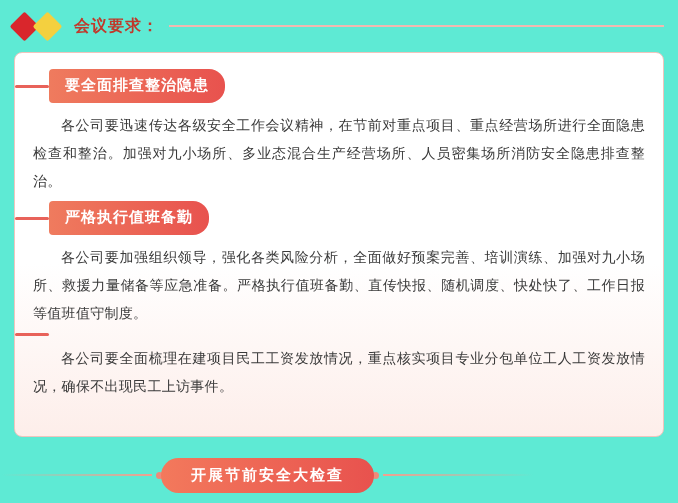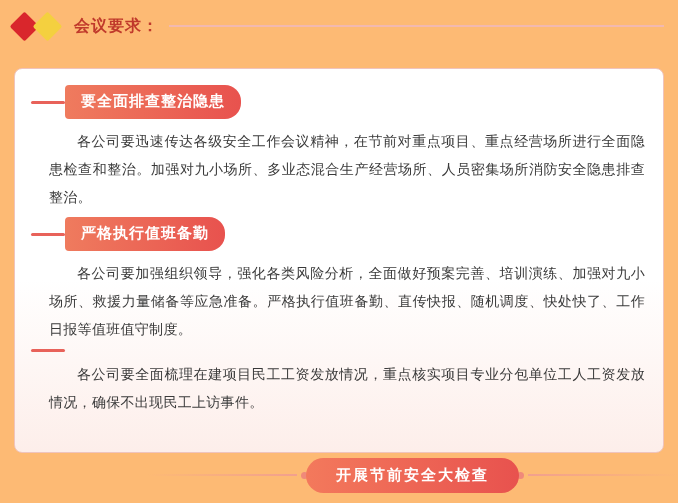--- a/index.html
+++ b/index.html
@@ -11,21 +11,21 @@
     height: 503px;
     background: #ffffff;
     font-family: "Liberation Sans", sans-serif;
     overflow: hidden;
   }
   .page {
     position: relative;
     width: 678px;
     height: 503px;
     box-sizing: border-box;
-    background: #fdba74;
+    background: #5eead4;
   }
 
   
   .header {
     position: relative;
     height: 52px;
     display: flex;
     align-items: center;
     padding-left: 14px;
   }
@@ -55,27 +55,27 @@
     flex: 1;
     height: 2px;
     background: #f2b9b0;
     margin-left: 10px;
     margin-right: 14px;
   }
 
   
   .card {
     position: relative;
-    margin: 16px 14px;
+    margin: 0 14px;
     border: 1px solid #f0c4bd;
     border-radius: 8px;
     background: linear-gradient(180deg, #ffffff 0%, #ffffff 55%, #fdeeea 100%);
     height: 385px;
     box-sizing: border-box;
-    padding: 16px 18px 10px 34px;
+    padding: 16px 18px 10px 18px;
   }
 
   .section {
     margin-bottom: 6px;
   }
   .tag-row {
     display: flex;
     align-items: center;
     margin-left: -18px;
     margin-bottom: 8px;
@@ -103,27 +103,27 @@
     line-height: 28px;
     text-align: justify;
     text-indent: 2em;
     letter-spacing: 0.3px;
     margin: 0 0 4px 0;
   }
 
   
   .footer {
     position: absolute;
-    left: 8px;
+    left: 2px;
     right: 0;
     bottom: 8px;
     height: 40px;
     display: flex;
     align-items: center;
-    justify-content: flex-end;
+    justify-content: flex-start;
   }
   .footer-line {
     width: 150px;
     height: 2px;
     background: linear-gradient(90deg, rgba(240,130,110,0) 0%, #f2a08e 100%);
   }
   .footer-line.right {
     background: linear-gradient(90deg, #f2a08e 0%, rgba(240,130,110,0) 100%);
   }
   .footer-pill {

